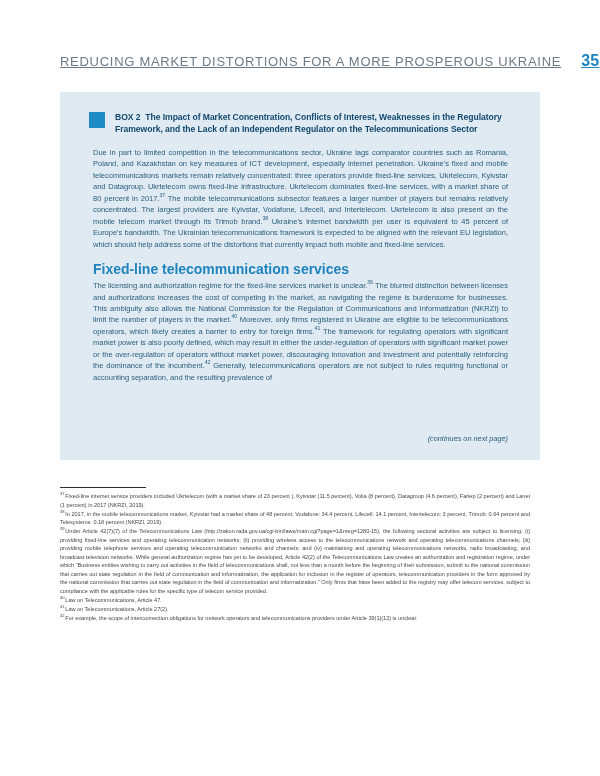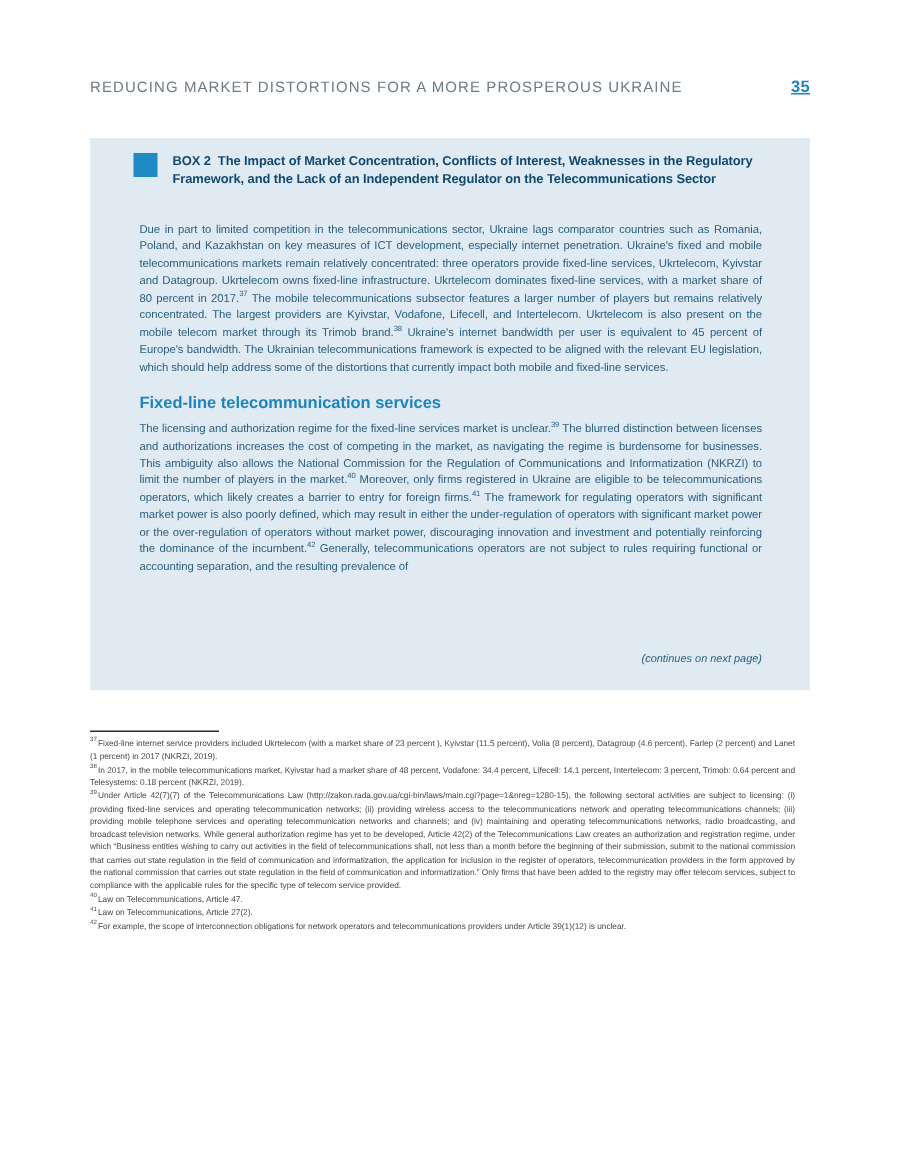--- a/index.html
+++ b/index.html
@@ -28,52 +28,53 @@
     position: absolute;
     left: 60px;
     top: 52px;
     width: 480px;
     display: flex;
     align-items: baseline;
     justify-content: flex-start;
   }
   .running-head-title {
     flex: 1;
-    text-align: left;
-    font-size: 10px;
+    text-align: center;
+    font-size: 13px;
     letter-spacing: 0.72px;
     color: #6c7a86;
     font-family: "Liberation Sans", sans-serif;
     text-transform: uppercase;
     white-space: nowrap;
+    text-decoration: underline;
   }
   .folio {
-    font-size: 11px;
+    font-size: 16px;
     font-weight: bold;
     color: #1f84bd;
-    margin-left: 10px;
+    margin-left: 20px;
     letter-spacing: 0.2px;
     text-decoration: underline;
   }
 
   
   .box {
     position: absolute;
     left: 60px;
     top: 92px;
     width: 480px;
     height: 368px;
     background: #dfeaf2;
     box-sizing: border-box;
   }
 
   .box-head {
     position: absolute;
     left: 29px;
-    top: 9px;
+    top: 19px;
     width: 422px;
     display: flex;
     align-items: flex-start;
   }
   .box-marker {
     width: 16px;
     height: 16px;
     background: #1f8bc4;
     flex: 0 0 16px;
     margin-top: 1px;
@@ -105,21 +106,21 @@
   }
 
   sup {
     font-size: 5.1px;
     vertical-align: super;
     line-height: 0;
   }
 
   h3.subhead {
     margin: 14px 0 5px 0;
-    font-size: 11px;
+    font-size: 14px;
     line-height: 11px;
     font-weight: bold;
     color: #1f84bd;
     letter-spacing: -0.02px;
   }
 
   .continues {
     position: absolute;
     right: 32px;
     bottom: 17px;

